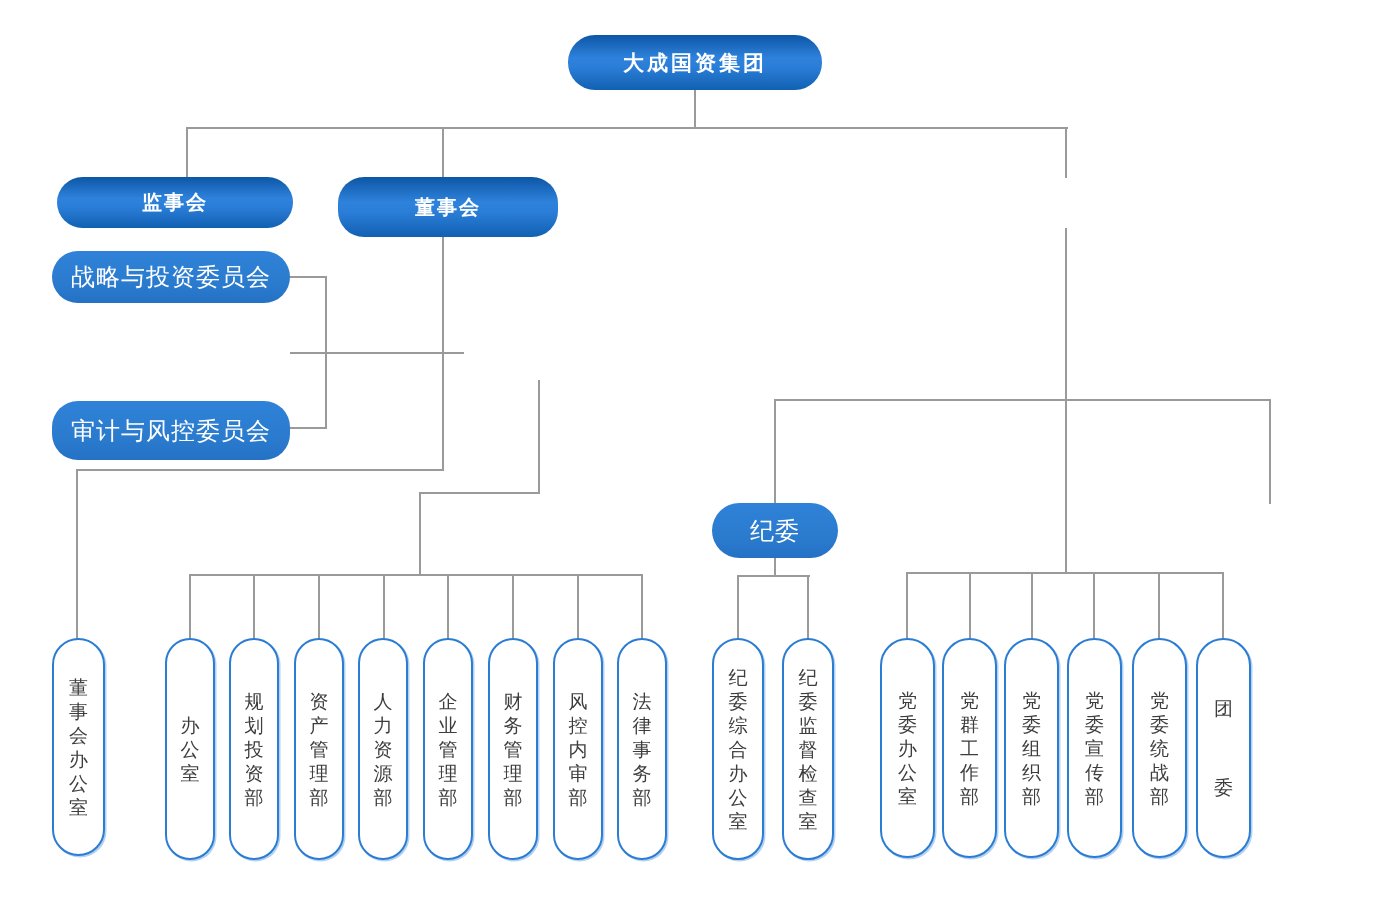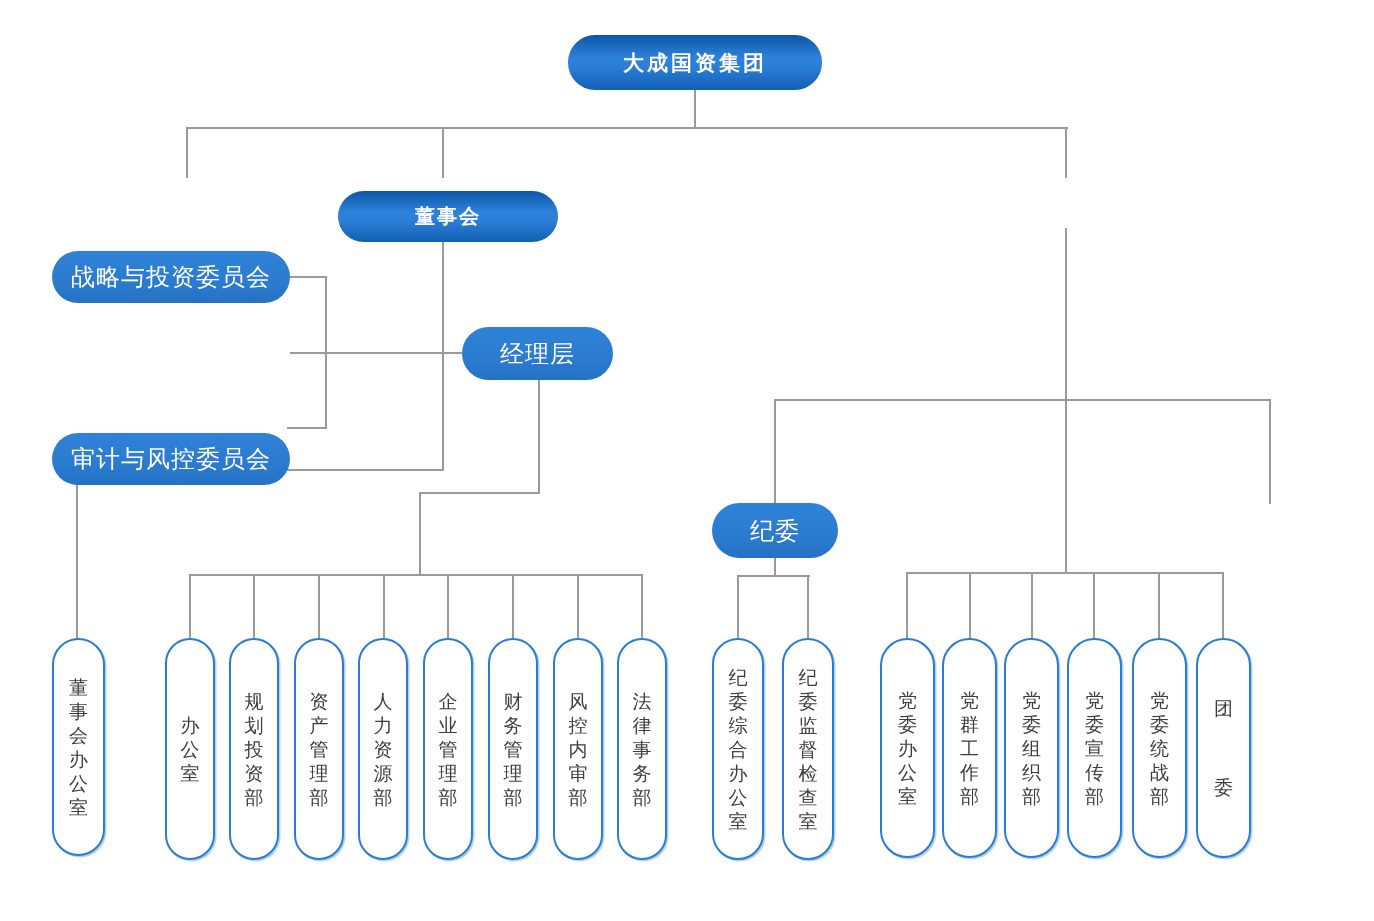--- a/index.html
+++ b/index.html
@@ -76,38 +76,38 @@
 
   <div class="line v" style="left:774px;top:558px;height:19px;"></div>
   <div class="line h" style="left:737px;top:575px;width:73px;"></div>
   <div class="line v" style="left:737px;top:575px;height:64px;"></div>
   <div class="line v" style="left:807px;top:575px;height:64px;"></div>
 
   <div class="node grad big" style="left:568px;top:35px;width:254px;height:55px;border-radius:27px;">
     <span>大成国资集团</span>
   </div>
 
-
-  <div class="node grad mid" style="left:338px;top:177px;width:220px;height:51px;border-radius:26px;margin-top:14px;">
+  <div class="node grad mid" style="left:57px;top:177px;width:236px;height:51px;border-radius:26px;">
+    <span>监事会</span>
+  </div>
+
+  <div class="node grad mid" style="left:338px;top:177px;width:220px;height:60px;border-radius:26px;">
     <span>董事会</span>
   </div>
 
 
   <div class="node flat sml" style="left:52px;top:251px;width:238px;height:52px;border-radius:26px;">
     <span>战略与投资委员会</span>
   </div>
 
 
-  <div class="node flat sml" style="left:52px;top:401px;width:238px;height:52px;border-radius:26px;margin-top:32px;">
+  <div class="node flat sml" style="left:52px;top:401px;width:238px;height:59px;border-radius:26px;">
     <span>审计与风控委员会</span>
   </div>
 
-  <div class="node flat sml" style="left:462px;top:327px;width:151px;height:53px;border-radius:27px;">
-    <span>经理层</span>
-  </div>
 
   <div class="node flat sml" style="left:712px;top:503px;width:126px;height:55px;border-radius:28px;">
     <span>纪委</span>
   </div>
 
 
   <div class="vpill" style="left:52px;top:638px;width:53px;height:218px;">
       <span>董</span>
       <span>事</span>
       <span>会</span>

